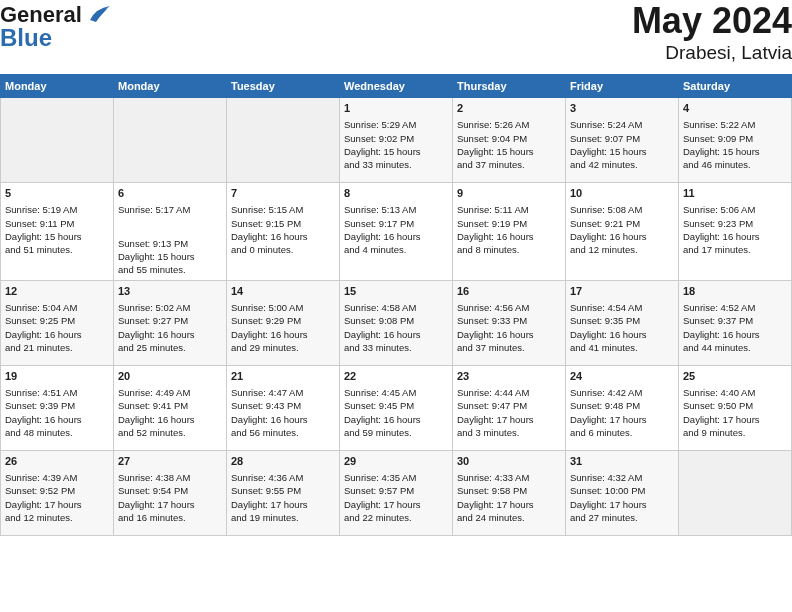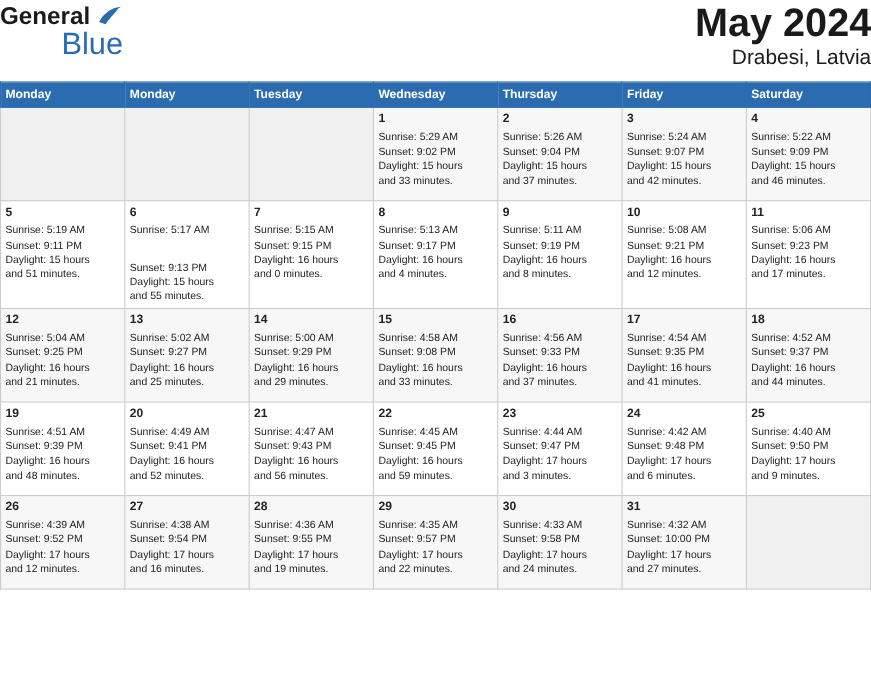--- a/index.html
+++ b/index.html
@@ -84,21 +84,21 @@
 <div class="page">
   <div class="header">
     <div class="logo">
       <div>
         <div style="display:flex;align-items:center;">
           <span style="font-size:22px;font-weight:bold;color:#1a1a1a;">General</span>
           <svg width="30" height="30" viewBox="0 0 30 30">
             <path d="M8 20 Q14 8 28 6 Q20 12 18 14 Q22 10 26 8 Q18 16 14 22 Z" fill="#2b6cb0"></path>
           </svg>
         </div>
-        <span style="font-size:28px;font-weight:normal;color:#2b6cb0;display:block;margin-top:-6px;text-align:right;">Blue</span>
+        <span style="font-size:24px;font-weight:bold;color:#2b6cb0;display:block;margin-top:-6px;">Blue</span>
       </div>
     </div>
     <div class="title-block">
       <div class="month-year">May 2024</div>
       <div class="location">Drabesi, Latvia</div>
     </div>
   </div>
 
   <table class="calendar">
     <thead>

